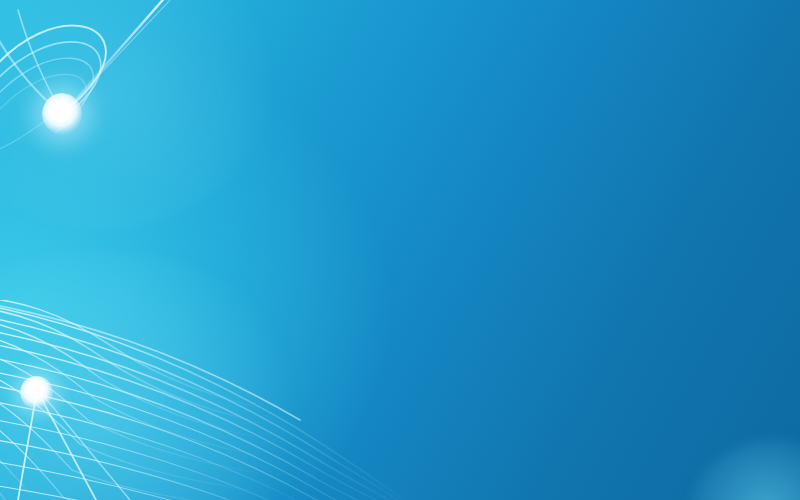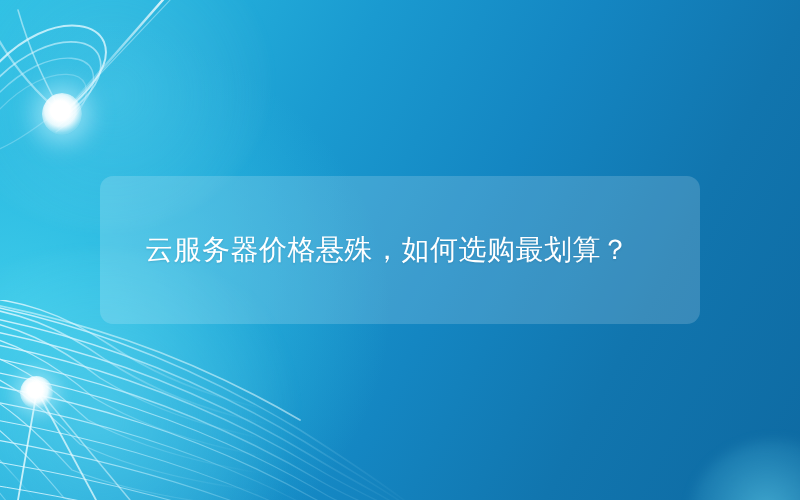--- a/index.html
+++ b/index.html
@@ -217,17 +217,14 @@
       <path d="M 66 110 L 168 -6" stroke="url(#trailGrad)" stroke-width="2.4" stroke-opacity="0.90" transform="rotate(180 117 52)"></path>
       <path d="M 66 110 L 172 -2" stroke="#e8fbff" stroke-width="1.1" stroke-opacity="0.40"></path>
 
       <path d="M 46 120 C 22 138 2 150 -24 158" stroke="#cff3ff" stroke-width="1.3" stroke-opacity="0.30"></path>
     </g>
   </svg>
 
   <div class="node" id="node-top"></div>
   <div class="node" id="node-bottom"></div>
 
-  <div id="headline-card">
-    <span id="headline-text">云服务器价格悬殊，如何选购最划算？</span>
-  </div>
 
 </div>
 
 </body></html>

